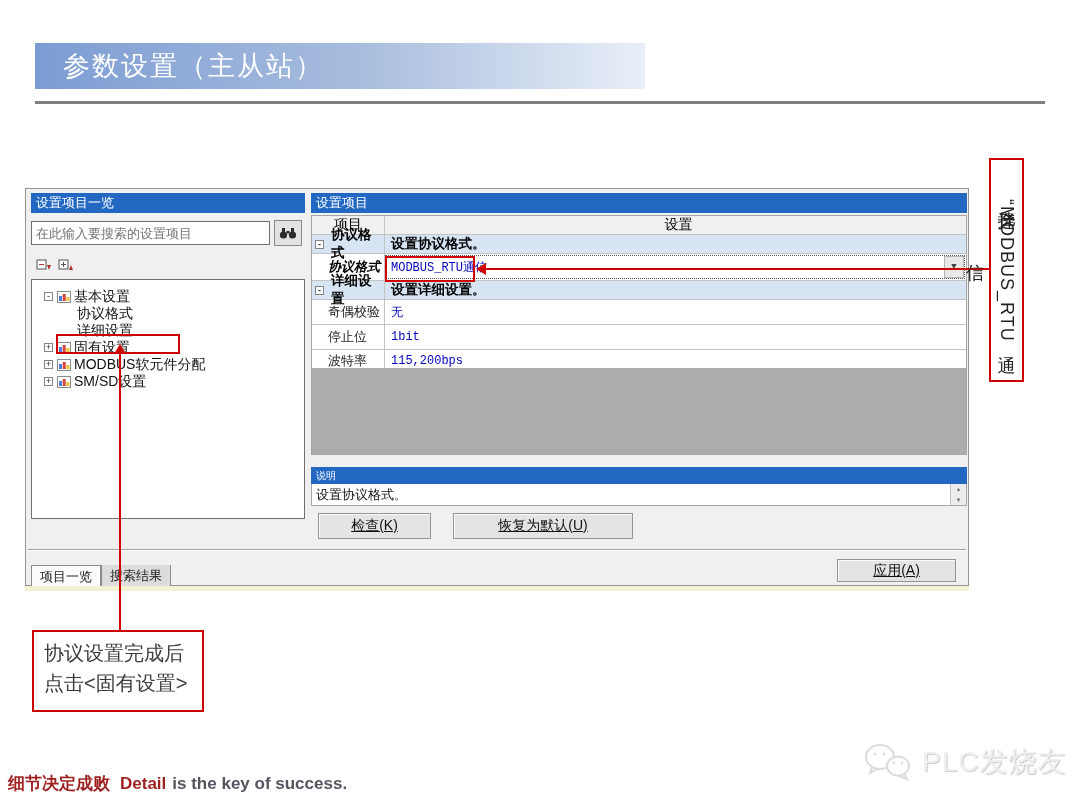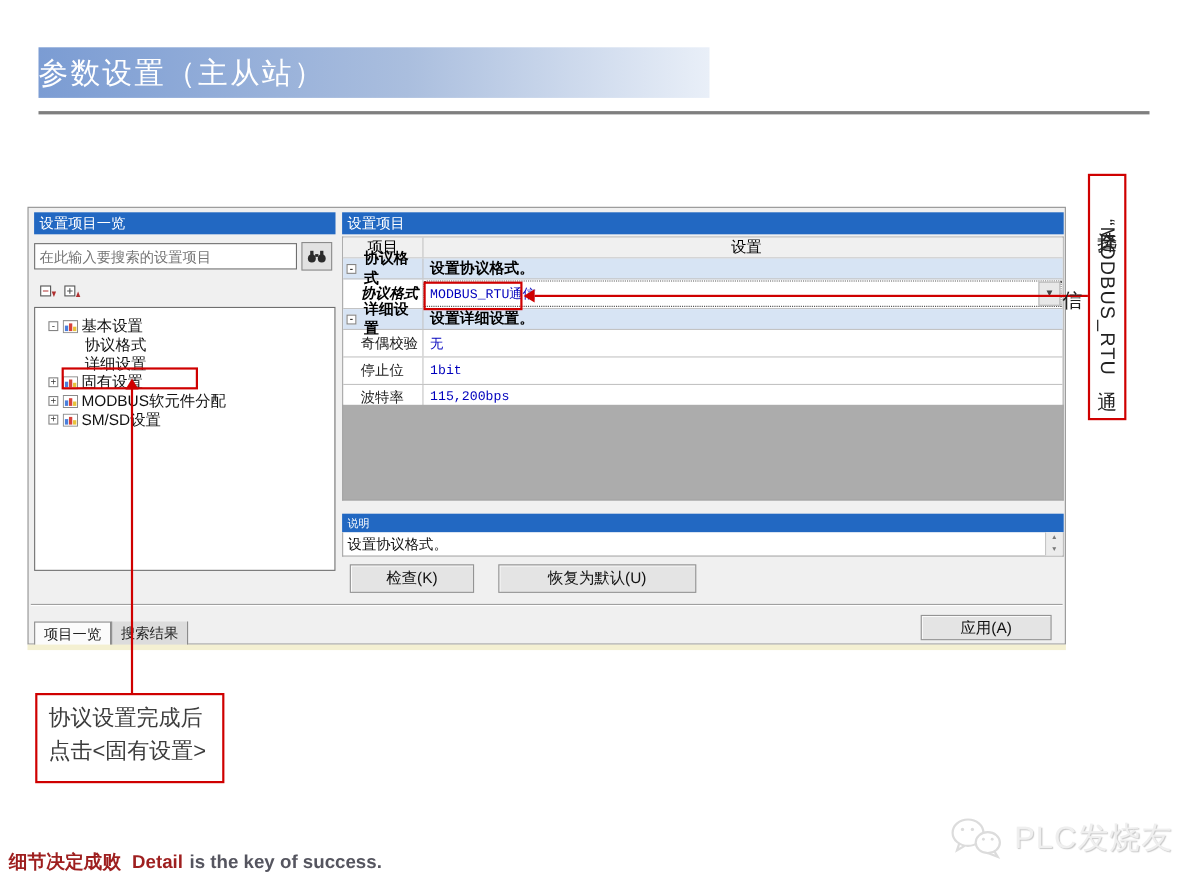--- a/index.html
+++ b/index.html
@@ -4,21 +4,21 @@
 <style>
   * { margin:0; padding:0; box-sizing:border-box; }
   html,body { background:#fff; }
   body { font-family:"Liberation Sans","DejaVu Sans",sans-serif; }
   #canvas { position:relative; width:1080px; height:810px; background:#ffffff; overflow:hidden; }
 
   
   .title-bar { position:absolute; left:35px; top:43px; width:610px; height:46px;
     background:linear-gradient(to right,#7b9cd3,#aabede 55%,#e9eff8);
     color:#fff; font-size:27px; font-weight:500; letter-spacing:2px;
-    display:flex; align-items:center; padding-left:0; }
+    display:flex; align-items:center; padding-left:28px; }
   .title-underline { position:absolute; left:35px; top:101px; width:1010px; height:3px; background:#7f7f7f; }
   .breadcrumb { position:absolute; left:153px; top:163px; width:760px; font-size:16px; font-weight:bold; color:#111; }
 
   .footer { position:absolute; left:8px; top:772px; font-size:17px; font-weight:bold; }
   .footer .cn { color:#9e1f1f; margin-right:10px; }
   .footer .hl { color:#9e1f1f; }
   .footer .rest { color:#55555f; margin-left:6px; }
 
   .wm { position:absolute; left:862px; top:742px; display:flex; align-items:center; gap:8px; }
   .wm-text { font-size:28px; color:#efefef; text-shadow:1px 1px 1px #c9c9c9; letter-spacing:1px; }
@@ -71,21 +71,21 @@
     font-size:9px; color:#444; }
   .t-filler { position:absolute; left:285px; top:179px; width:656px; height:87px; background:#acacac; border:1px solid #a5a5a5; border-top:none; }
 
   .desc-hdr { position:absolute; left:285px; top:278px; width:656px; height:17px; font-size:10px; }
   .desc-body { position:absolute; left:285px; top:295px; width:656px; height:22px; background:#fff;
     border:1px solid #a5a5a5; border-top:none; font-size:13px; color:#111; display:flex; align-items:center; padding-left:4px; }
   .desc-sb { position:absolute; right:0; top:0; bottom:0; width:16px; background:#ececec; border-left:1px solid #c5c5c5;
     display:flex; flex-direction:column; justify-content:space-between; align-items:center; font-size:6px; color:#777; padding:2px 0; }
 
   .btn { background:#e4e4e4; border:1px solid #949494; box-shadow:inset 1px 1px 0 #fafafa;
-    font-size:14px; color:#111; display:flex; align-items:center; justify-content:center; }
+    font-size:14px; color:#111; display:flex; align-items:center; justify-content:center;text-decoration:underline; }
   .btn-check   { position:absolute; left:292px; top:324px; width:113px; height:26px; }
   .btn-restore { position:absolute; left:427px; top:324px; width:180px; height:26px; }
   .dlg-sep { position:absolute; left:2px; top:360px; width:938px; height:2px;
     border-top:1px solid #a0a0a0; border-bottom:1px solid #fff; }
   .btn-apply { position:absolute; left:811px; top:370px; width:119px; height:23px; }
 
   
   .red { border:2px solid #cf0000; }
   .rect-tree  { position:absolute; left:56px;  top:334px; width:124px; height:20px; background:transparent; }
   .vline      { position:absolute; left:119px; top:352px; width:2px;  height:279px; background:#cf0000; }

